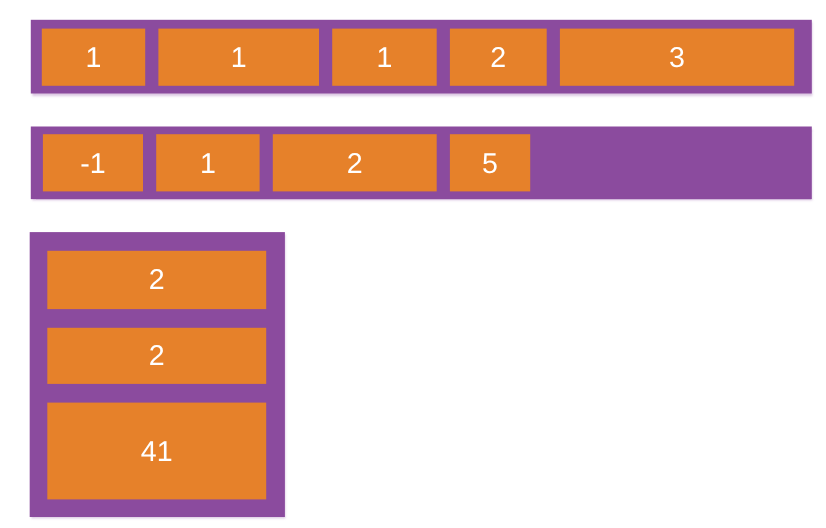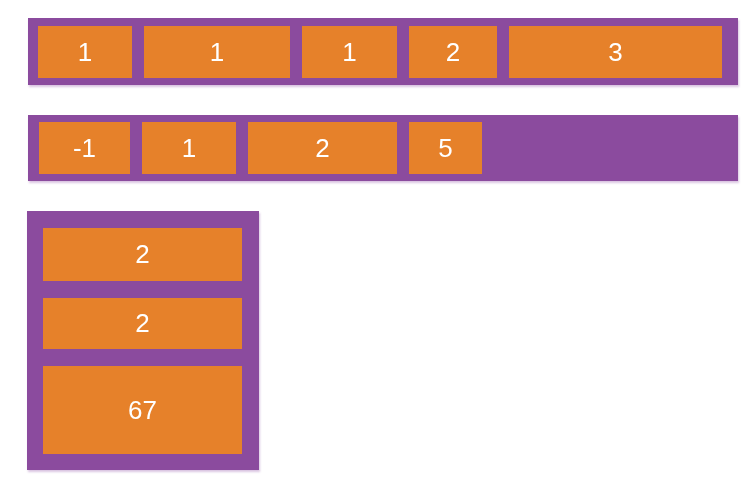--- a/index.html
+++ b/index.html
@@ -100,16 +100,16 @@
   <div id="row2" class="flex-container">
     <div class="flex-item r2-i0">-1</div>
     <div class="flex-item r2-i1">1</div>
     <div class="flex-item r2-i2">2</div>
     <div class="flex-item r2-i3">5</div>
   </div>
 
   <div id="col1" class="flex-container">
     <div class="flex-item c1-i0">2</div>
     <div class="flex-item c1-i1">2</div>
-    <div class="flex-item c1-i2">67</div>
+    <div class="flex-item c1-i2">41</div>
   </div>
 
 </div>
 
 </body></html>

